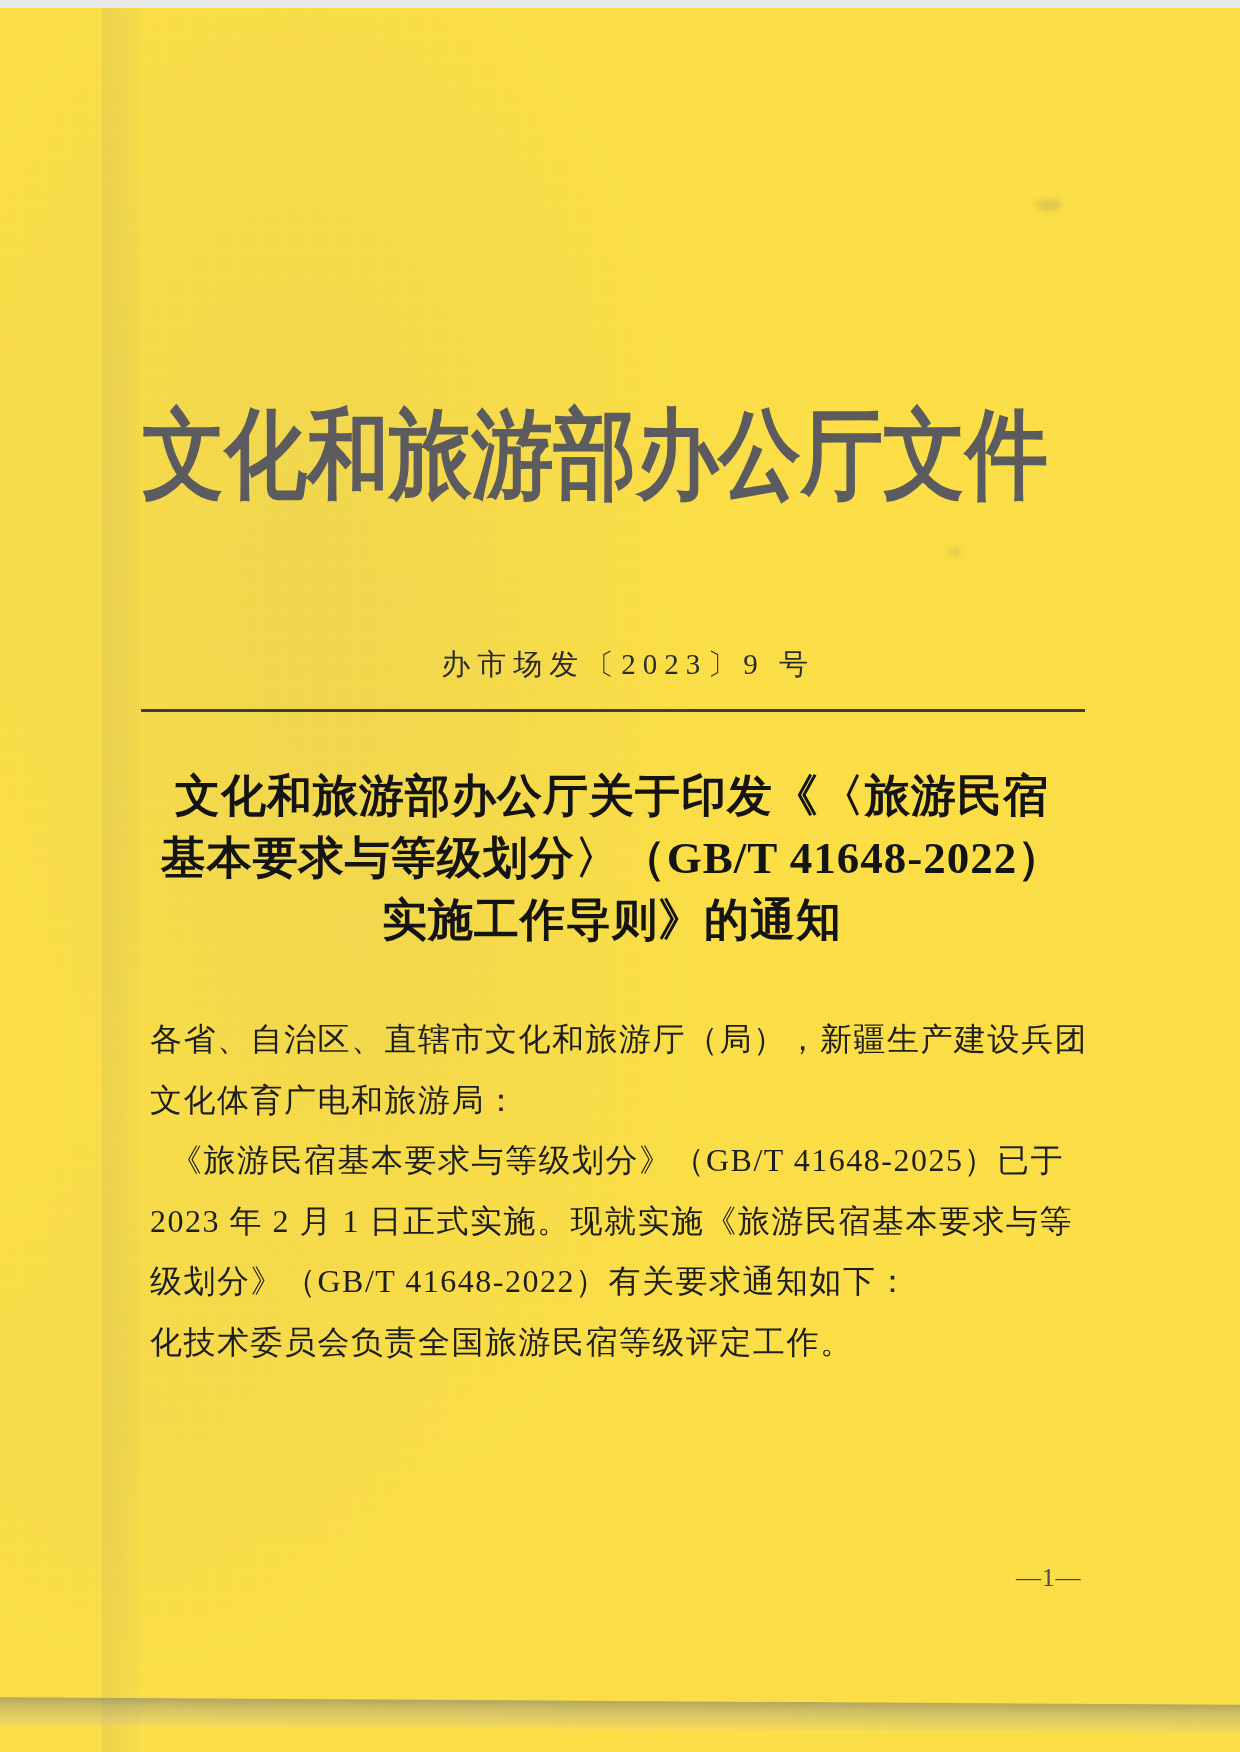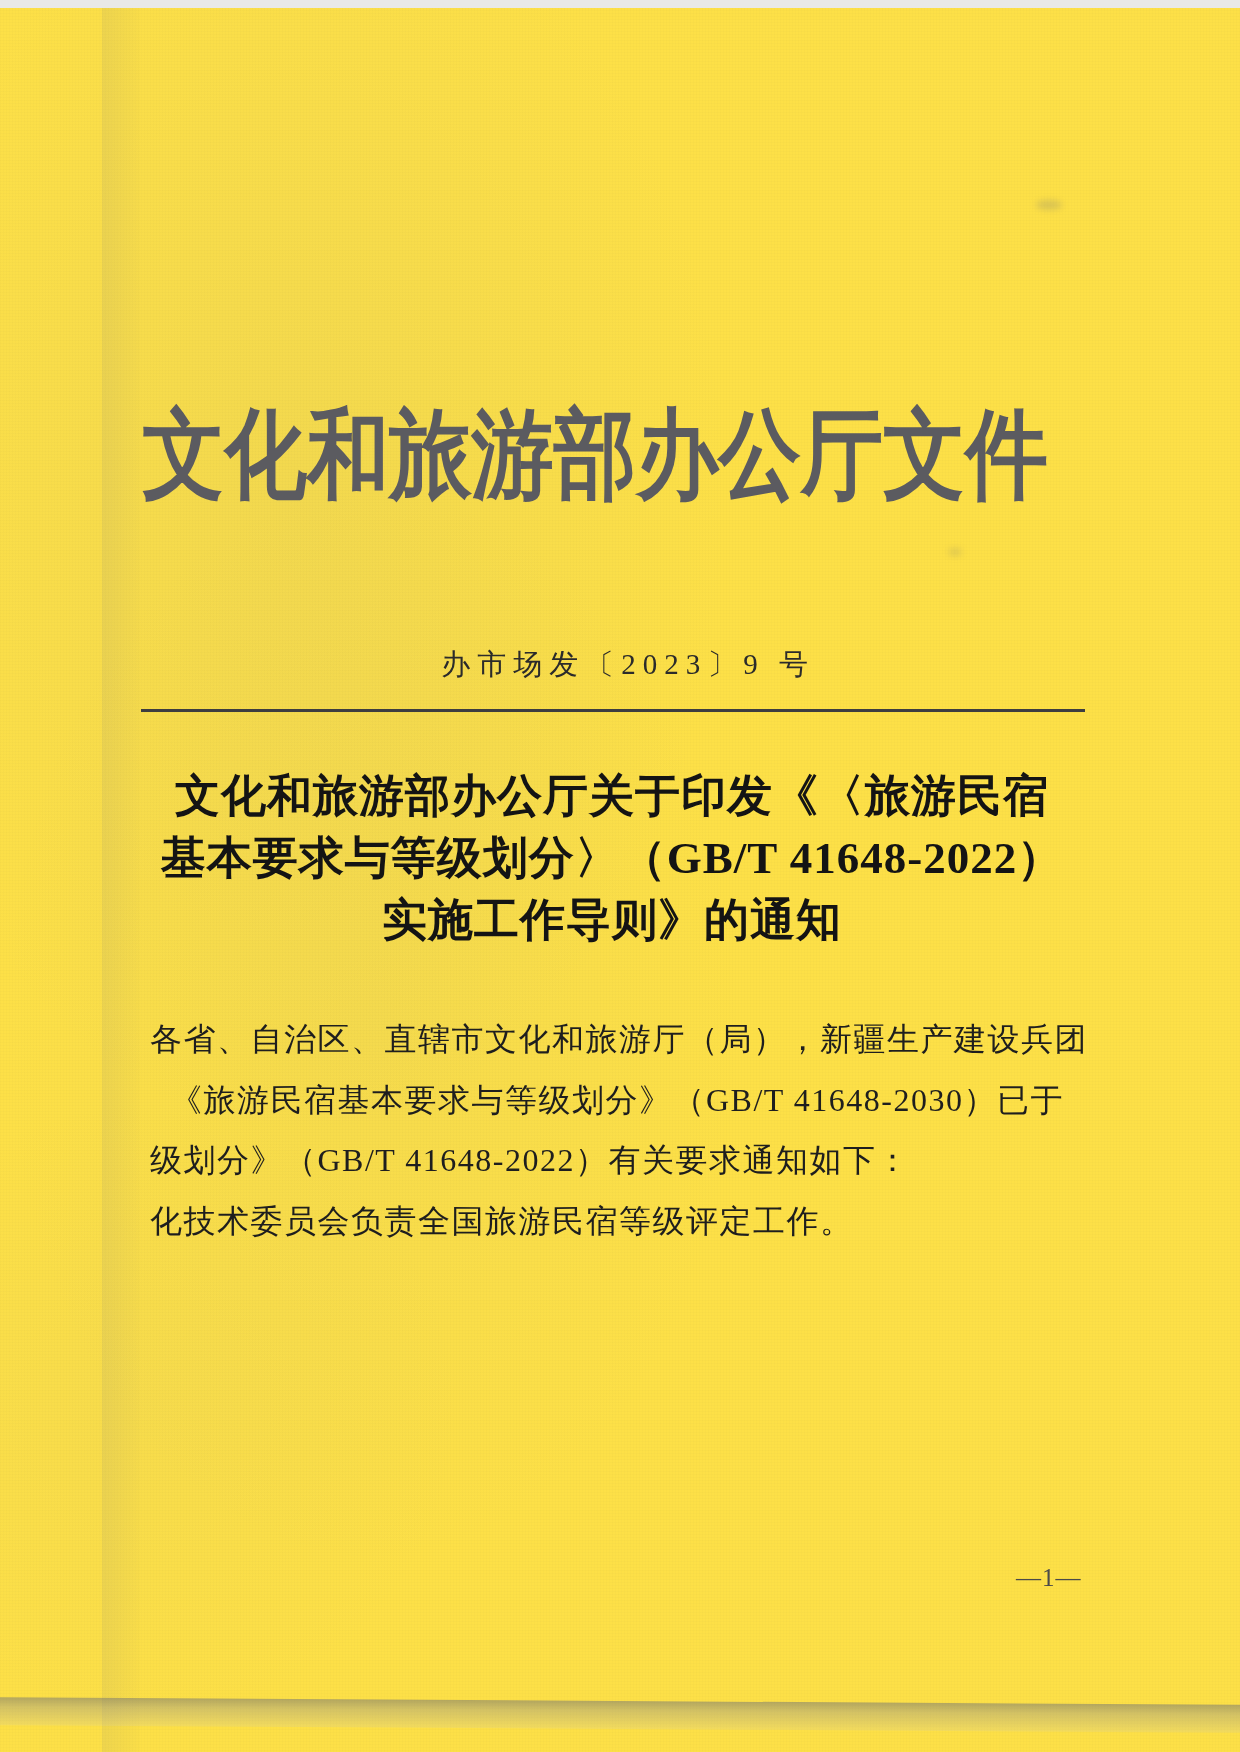--- a/index.html
+++ b/index.html
@@ -125,21 +125,23 @@
   <div class="rule"></div>
 
   <h1 class="notice-title">
     <span>文化和旅游部办公厅关于印发《〈旅游民宿</span>
     <span>基本要求与等级划分〉（GB/T 41648-2022）</span>
     <span>实施工作导则》的通知</span>
   </h1>
 
   <div class="body-text">
     <div class="line">各省、自治区、直辖市文化和旅游厅（局），新疆生产建设兵团</div>
-    <div class="line indent-a">《旅游民宿基本要求与等级划分》（GB/T 41648-2030）已于</div>
+    <div class="line">文化体育广电和旅游局：</div>
+    <div class="line indent-a">《旅游民宿基本要求与等级划分》（GB/T 41648-2025）已于</div>
+    <div class="line">2023 年 2 月 1 日正式实施。现就实施《旅游民宿基本要求与等</div>
     <div class="line">级划分》（GB/T 41648-2022）有关要求通知如下：</div>
     <div class="line">化技术委员会负责全国旅游民宿等级评定工作。</div>
   </div>
 
   <div class="page-number">—1—</div>
 
   <div class="bottom-edge-shadow"></div>
 
 </div>
 

